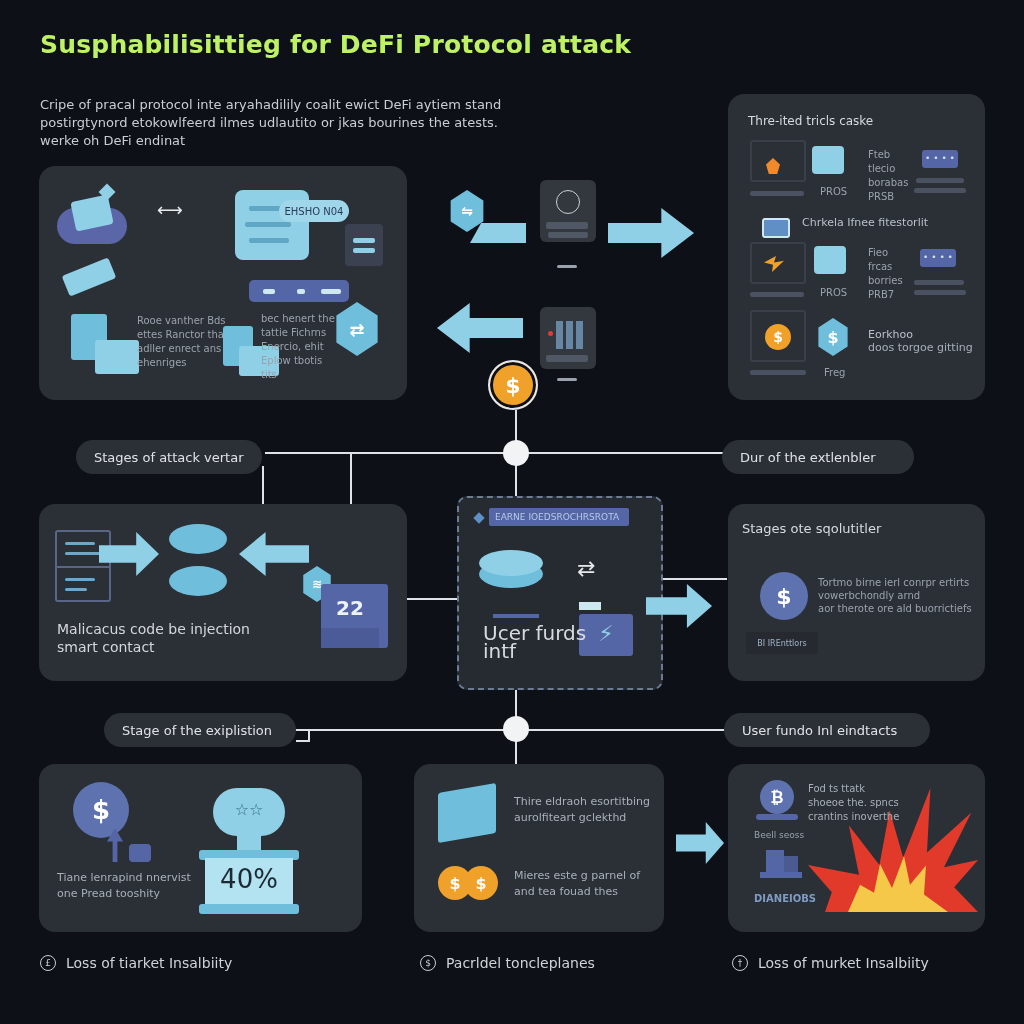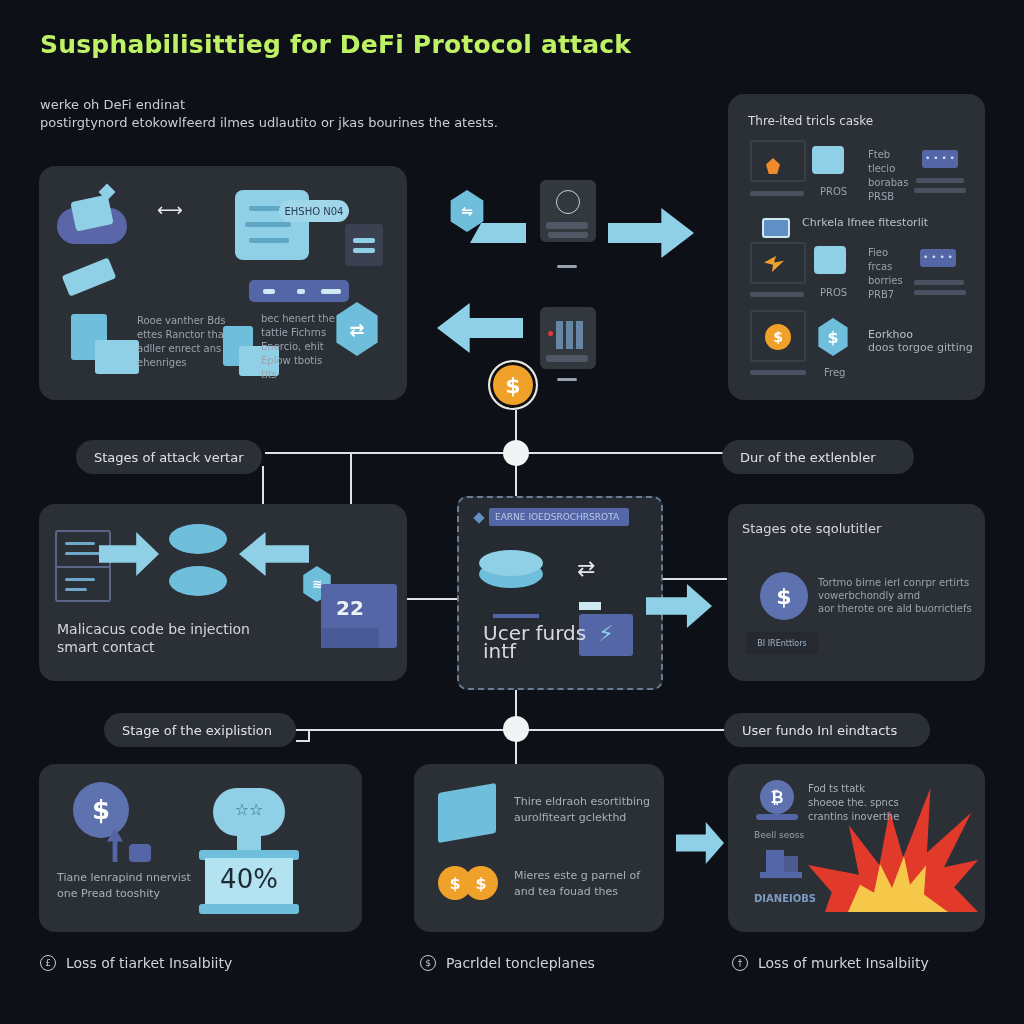--- a/index.html
+++ b/index.html
@@ -28,22 +28,23 @@
   .arrow-l { clip-path: polygon(100% 30%, 38% 30%, 38% 0, 0 50%, 38% 100%, 38% 70%, 100% 70%); background: #8fd0e6; }
   .bar { height: 5px; border-radius: 2px; background: #4a5160; }
   .footer-item { display: flex; align-items: center; gap: 10px; font-size: 14px; color: #d0d4d8; white-space: nowrap; }
   .ring { width: 16px; height: 16px; border-radius: 50%; border: 1.5px solid #c9ced4; font-size: 9px; display: flex; align-items: center; justify-content: center; color: #c9ced4; }
 </style>
 </head>
 <body>
 
 <div class="abs title">Susphabilisittieg for DeFi Protocol attack</div>
 <div class="abs intro">
+  <div>Cripe of pracal protocol inte aryahadilily coalit ewict DeFi aytiem stand</div>
+  <div>postirgtynord etokowlfeerd ilmes udlautito or jkas bourines the atests.</div>
   <div>werke oh DeFi endinat</div>
-  <div>postirgtynord etokowlfeerd ilmes udlautito or jkas bourines the atests.</div>
 </div>
 
 <div class="abs panel" style="left:39px;top:166px;width:368px;height:234px;">
   <div class="abs" style="left:18px;top:20px;width:70px;height:60px;">
     <div class="abs" style="left:0;top:22px;width:70px;height:36px;border-radius:18px;background:#5a66a8;"></div>
     <div class="abs sky" style="left:16px;top:12px;width:38px;height:30px;border-radius:4px;transform:rotate(-12deg);"></div>
     <div class="abs" style="left:44px;top:0;width:12px;height:12px;background:#8fd0e6;transform:rotate(45deg);"></div>
   </div>
   <div class="abs" style="left:106px;top:38px;width:50px;height:14px;color:#e6e8ea;font-size:18px;line-height:12px;text-align:center;">⟷</div>
   <div class="abs sky" style="left:25px;top:100px;width:50px;height:22px;border-radius:3px;transform:rotate(-22deg);"></div>
@@ -167,21 +168,21 @@
     <div class="abs bar" style="left:8px;top:46px;width:30px;height:3px;background:#6fa7c8;"></div>
     <div class="abs bar" style="left:8px;top:56px;width:22px;height:3px;background:#6fa7c8;"></div>
   </div>
   <div class="abs arrow-r" style="left:60px;top:28px;width:60px;height:44px;"></div>
   <div class="abs" style="left:130px;top:20px;width:58px;height:74px;">
     <div class="abs sky2" style="left:0;top:0;width:58px;height:30px;border-radius:50%;"></div>
     <div class="abs sky2" style="left:0;top:42px;width:58px;height:30px;border-radius:50%;"></div>
   </div>
   <div class="abs arrow-l" style="left:200px;top:28px;width:70px;height:44px;"></div>
   <div class="abs hex" style="left:262px;top:62px;width:32px;height:36px;font-size:12px;">≋</div>
-  <div class="abs indigo" style="left:282px;top:80px;width:76px;height:64px;border-radius:3px;padding-left:38px;">
+  <div class="abs indigo" style="left:282px;top:80px;width:67px;height:64px;border-radius:3px;padding-left:38px;">
     <div class="abs" style="left:0;top:44px;width:58px;height:20px;background:#4b5b98;"></div>
     <div class="abs" style="left:0;top:12px;width:58px;text-align:center;font-size:20px;font-weight:bold;color:#eef3f7;">22</div>
   </div>
   <div class="abs lbl" style="left:18px;top:116px;font-size:14px;color:#d4d8dc;">
     <div>Malicacus code be injection</div>
     <div>smart contact</div>
   </div>
 </div>
 
 <div class="abs line" style="left:407px;top:598px;width:52px;height:2px;"></div>

